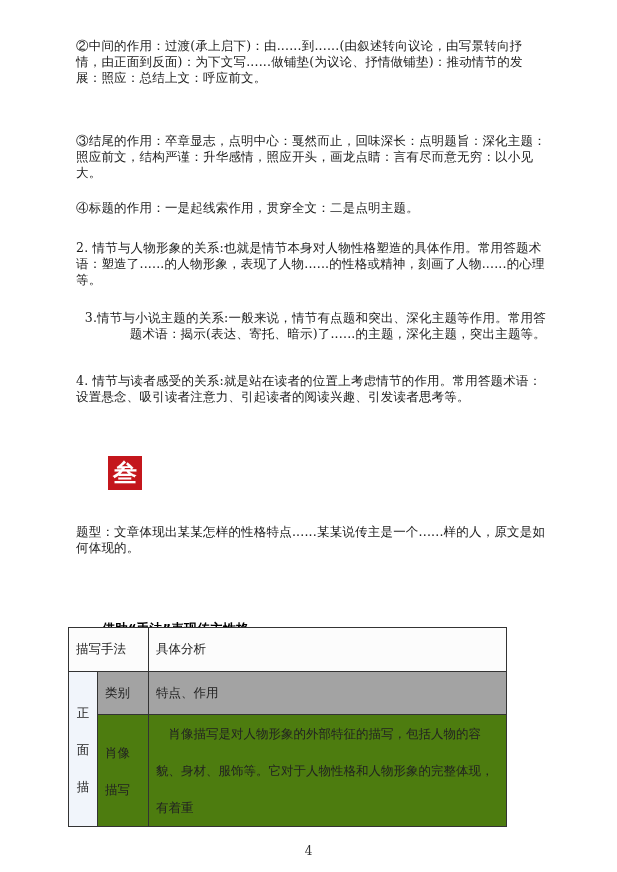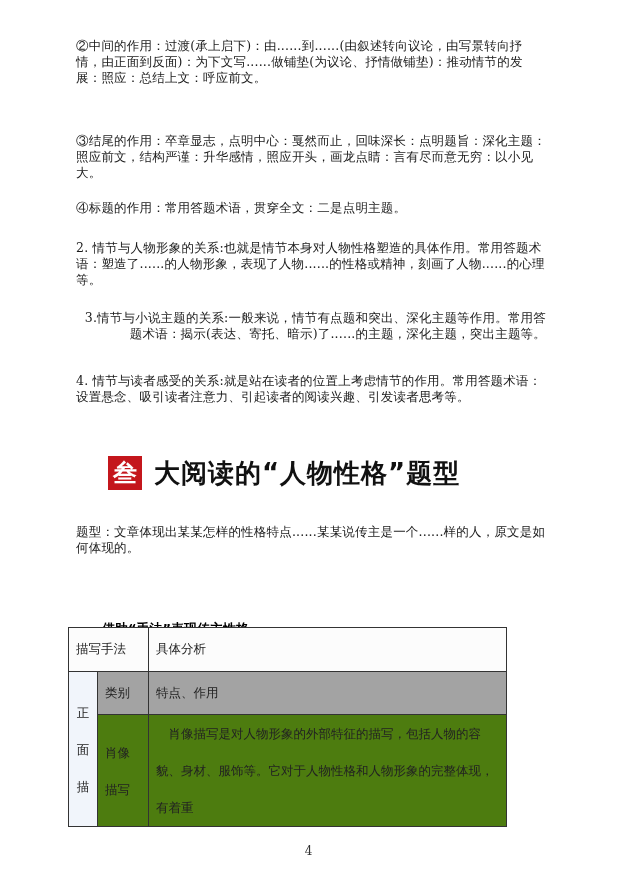--- a/index.html
+++ b/index.html
@@ -50,28 +50,27 @@
     .page-num {
       position: absolute; left: 0; width: 617px; top: 844px; text-align: center;
       font-size: 12px; color: #333;
     }
   </style>
 </head>
 <body>
 
 <div class="para" style="top:38px;">②中间的作用：过渡(承上启下)：由......到......(由叙述转向议论，由写景转向抒情，由正面到反面)：为下文写......做铺垫(为议论、抒情做铺垫)：推动情节的发展：照应：总结上文：呼应前文。</div>
 <div class="para" style="top:133px;">③结尾的作用：卒章显志，点明中心：戛然而止，回味深长：点明题旨：深化主题：照应前文，结构严谨：升华感情，照应开头，画龙点睛：言有尽而意无穷：以小见大。</div>
-<div class="para" style="top:200px;">④标题的作用：常用答题术语，贯穿全文：二是点明主题。</div>
+<div class="para" style="top:200px;">④标题的作用：一是起线索作用，贯穿全文：二是点明主题。</div>
 <div class="para" style="top:240px;">2. 情节与人物形象的关系:也就是情节本身对人物性格塑造的具体作用。常用答题术语：塑造了......的人物形象，表现了人物......的性格或精神，刻画了人物......的心理等。</div>
 <div class="para" style="top:310px;text-align:right;">3.情节与小说主题的关系:一般来说，情节有点题和突出、深化主题等作用。常用答题术语：揭示(表达、寄托、暗示)了......的主题，深化主题，突出主题等。</div>
 <div class="para" style="top:373px;">4. 情节与读者感受的关系:就是站在读者的位置上考虑情节的作用。常用答题术语：设置悬念、吸引读者注意力、引起读者的阅读兴趣、引发读者思考等。</div>
 
 <div class="heading-wrap">
   <div class="badge">叁</div>
-  <div class="heading-text">大阅读的“人物性格”题型</div>
 </div>
 
 <div class="para" style="top:524px;">题型：文章体现出某某怎样的性格特点......某某说传主是一个......样的人，原文是如何体现的。</div>
 
 <div class="red-heading">一、借助“手法”表现传主性格</div>
 
 <table class="desc">
   <tbody>
       <tr class="row-head">
     <td colspan="2"><span>描写手法</span></td>

